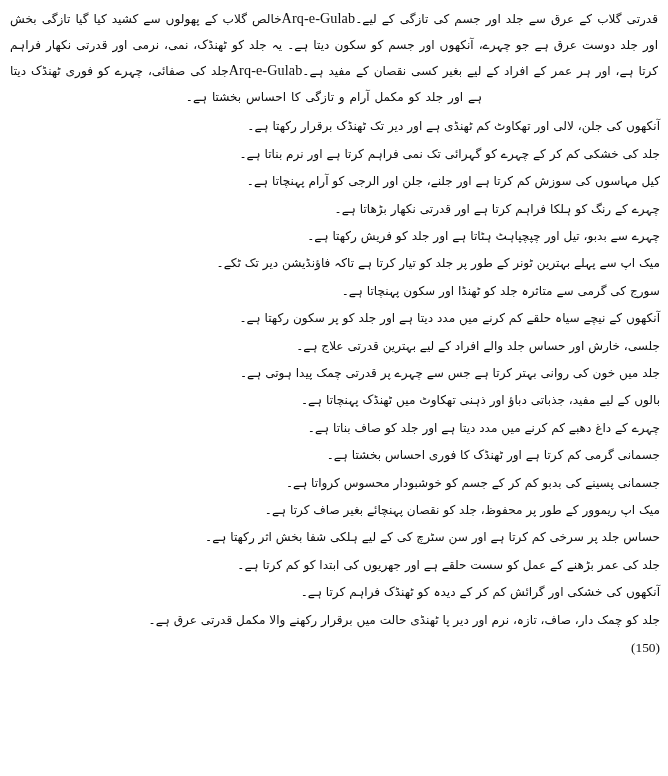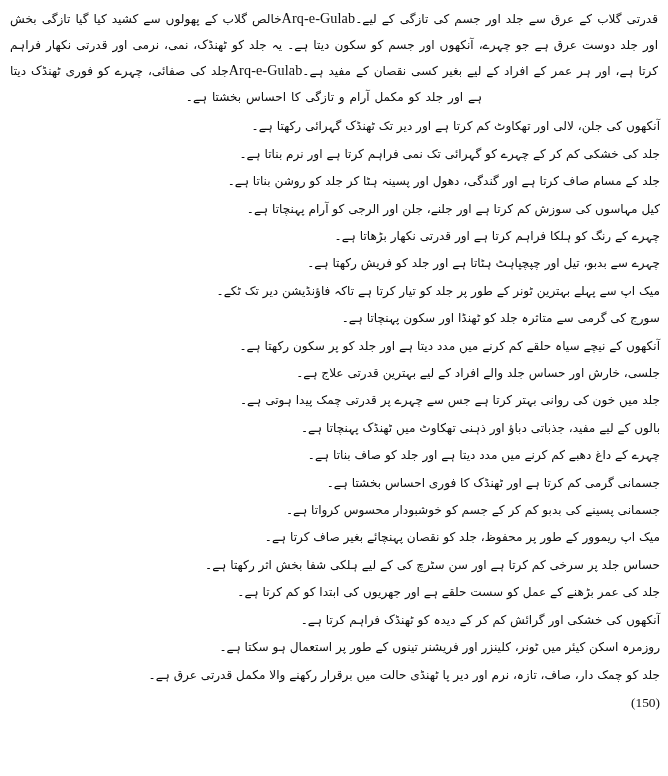--- a/index.html
+++ b/index.html
@@ -84,38 +84,36 @@
   }
 </style>
 </head>
 <body>
 
 <div class="page">
 
   <p class="intro"><span>قدرتی گلاب کے عرق سے جلد اور جسم کی تازگی کے لیے۔</span><span class="ltr">Arq-e-Gulab</span><span>خالص گلاب کے پھولوں سے کشید کیا گیا تازگی بخش اور جلد دوست عرق ہے جو چہرے، آنکھوں اور جسم کو سکون دیتا ہے۔ یہ جلد کو ٹھنڈک، نمی، نرمی اور قدرتی نکھار فراہم کرتا ہے، اور ہر عمر کے افراد کے لیے بغیر کسی نقصان کے مفید ہے۔</span><span class="ltr">Arq-e-Gulab</span><span>جلد کی صفائی، چہرے کو فوری ٹھنڈک دیتا ہے اور جلد کو مکمل آرام و تازگی کا احساس بخشتا ہے۔</span></p>
 
   <ul class="benefits">
-    <li>آنکھوں کی جلن، لالی اور تھکاوٹ کم کرتا ہے اور دیر تک ٹھنڈک گہرائی رکھتا ہے۔</li>
+    <li>آنکھوں کی جلن، لالی اور تھکاوٹ کم ٹھنڈی ہے اور دیر تک ٹھنڈک برقرار رکھتا ہے۔</li>
     <li>جلد کی خشکی کم کر کے چہرے کو گہرائی تک نمی فراہم کرتا ہے اور نرم بناتا ہے۔</li>
-    <li>جلد کے مسام صاف کرتا ہے اور گندگی، دھول اور پسینہ ہٹا کر جلد کو روشن بناتا ہے۔</li>
     <li>کیل مہاسوں کی سوزش کم کرتا ہے اور جلنے، جلن اور الرجی کو آرام پہنچاتا ہے۔</li>
     <li>چہرے کے رنگ کو ہلکا فراہم کرتا ہے اور قدرتی نکھار بڑھاتا ہے۔</li>
     <li>چہرے سے بدبو، تیل اور چپچپاہٹ ہٹاتا ہے اور جلد کو فریش رکھتا ہے۔</li>
     <li>میک اپ سے پہلے بہترین ٹونر کے طور پر جلد کو تیار کرتا ہے تاکہ فاؤنڈیشن دیر تک ٹکے۔</li>
     <li>سورج کی گرمی سے متاثرہ جلد کو ٹھنڈا اور سکون پہنچاتا ہے۔</li>
     <li>آنکھوں کے نیچے سیاہ حلقے کم کرنے میں مدد دیتا ہے اور جلد کو پر سکون رکھتا ہے۔</li>
     <li>جلسی، خارش اور حساس جلد والے افراد کے لیے بہترین قدرتی علاج ہے۔</li>
     <li>جلد میں خون کی روانی بہتر کرتا ہے جس سے چہرے پر قدرتی چمک پیدا ہوتی ہے۔</li>
     <li>بالوں کے لیے مفید، جذباتی دباؤ اور ذہنی تھکاوٹ میں ٹھنڈک پہنچاتا ہے۔</li>
     <li>چہرے کے داغ دھبے کم کرنے میں مدد دیتا ہے اور جلد کو صاف بناتا ہے۔</li>
     <li>جسمانی گرمی کم کرتا ہے اور ٹھنڈک کا فوری احساس بخشتا ہے۔</li>
     <li>جسمانی پسینے کی بدبو کم کر کے جسم کو خوشبودار محسوس کرواتا ہے۔</li>
     <li>میک اپ ریموور کے طور پر محفوظ، جلد کو نقصان پہنچائے بغیر صاف کرتا ہے۔</li>
     <li>حساس جلد پر سرخی کم کرتا ہے اور سن سٹرچ کی کے لیے ہلکی شفا بخش اثر رکھتا ہے۔</li>
     <li>جلد کی عمر بڑھنے کے عمل کو سست حلقے ہے اور جھریوں کی ابتدا کو کم کرتا ہے۔</li>
     <li>آنکھوں کی خشکی اور گرائش کم کر کے دیدہ کو ٹھنڈک فراہم کرتا ہے۔</li>
-    <li>روزمرہ اسکن کیئر میں ٹونر، کلینزر اور فریشنر تینوں کے طور پر استعمال ہو سکتا ہے۔</li>
     <li>جلد کو چمک دار، صاف، تازہ، نرم اور دیر پا ٹھنڈی حالت میں برقرار رکھنے والا مکمل قدرتی عرق ہے۔</li>
   </ul>
 
   <div class="price-line"><span class="num">(150)</span></div>
 
 </div>
 
 </body></html>

